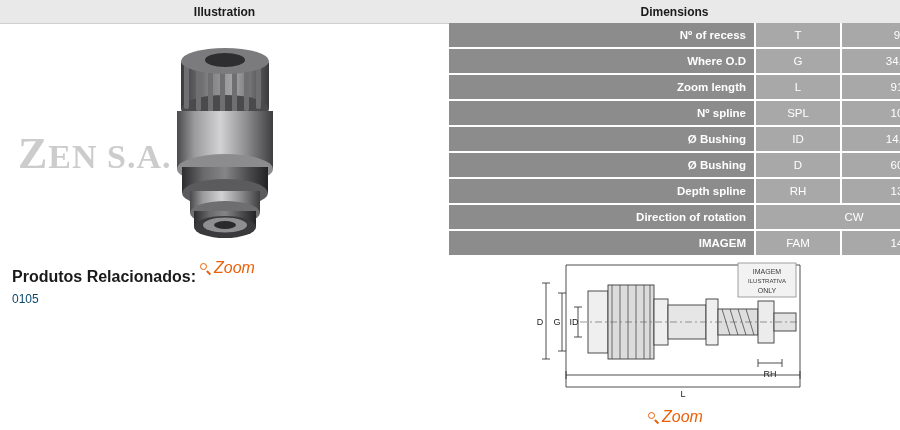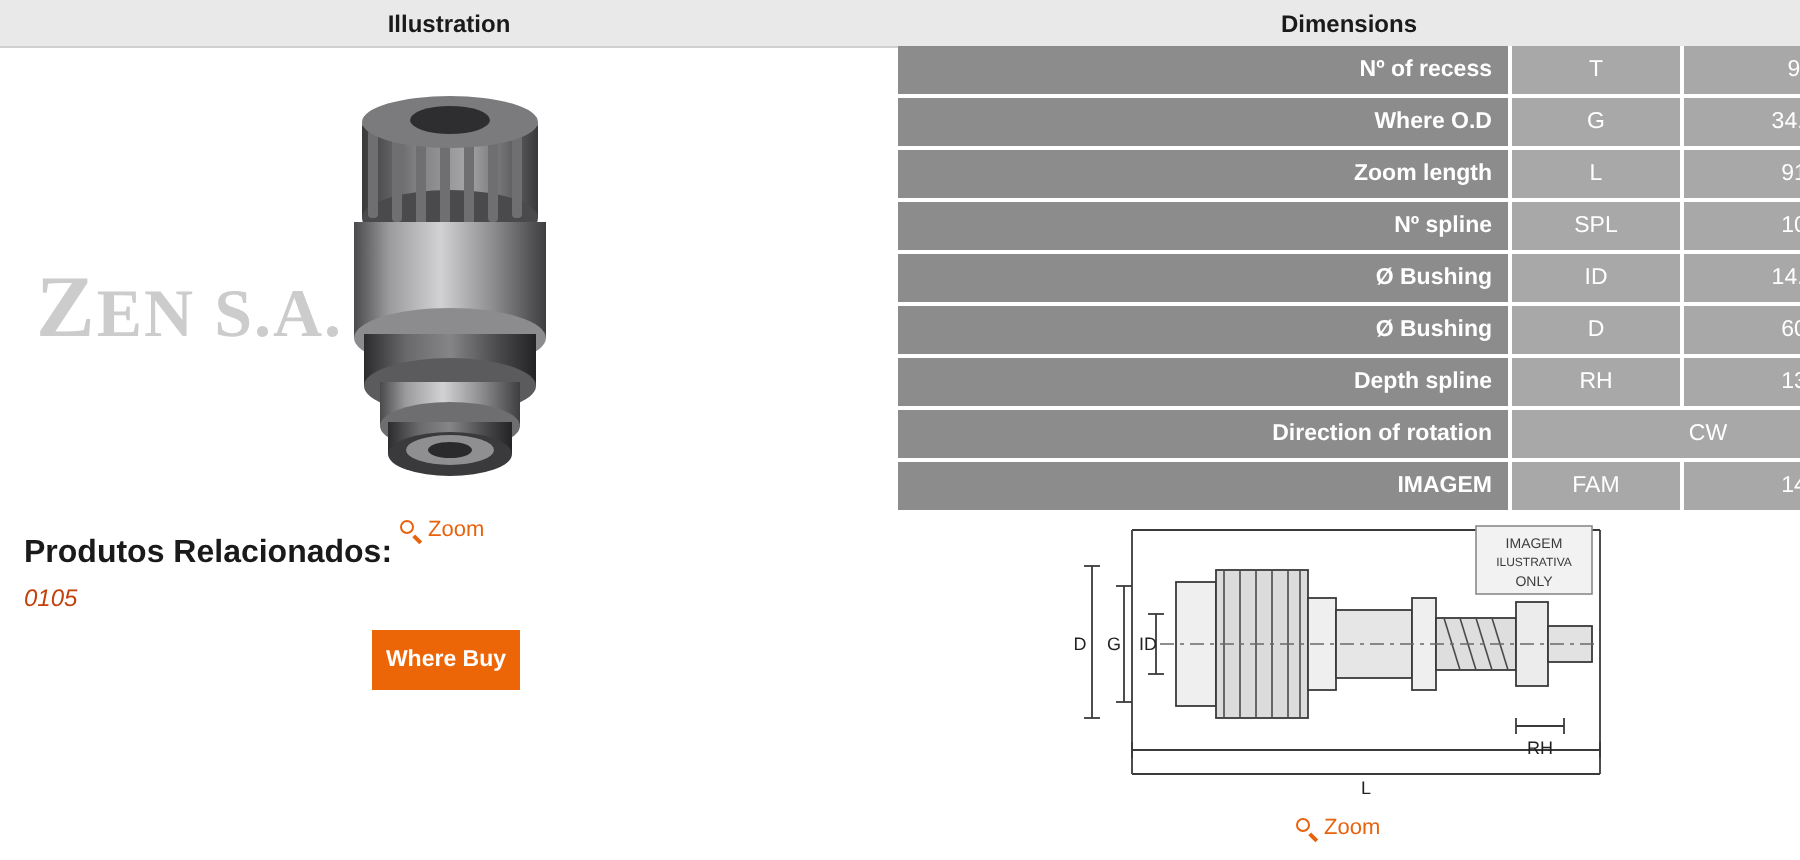--- a/index.html
+++ b/index.html
@@ -65,26 +65,27 @@
     letter-spacing: 1px;
     color: rgba(120,120,120,0.38);
     user-select: none;
     pointer-events: none;
   }
   .watermark .zbig { font-size: 44px; }
 
   .zoom-link {
     position: absolute;
     color: #e8620c;
-    font-size: 11px;
+    font-size: 16px;
     text-decoration: none;
     display: flex;
     align-items: center;
     gap: 3px;
     cursor: pointer;
+    font-style: italic;
   }
   .zoom-link .mag {
     display: inline-block;
     width: 11px;
     height: 11px;
     position: relative;
   }
   .zoom-link .mag::before {
     content: "";
     position: absolute;
@@ -111,24 +112,23 @@
     top: 245px;
     font-weight: bold;
     font-size: 16px;
     color: #1a1a1a;
   }
   .related-code {
     position: absolute;
     left: 12px;
     top: 269px;
     font-size: 12px;
-    color: #c2410c;
+    color: #0c4a6e;
     text-decoration: none;
     cursor: pointer;
-    font-style: italic;
   }
 
   .where-buy {
     position: absolute;
     left: 186px;
     top: 292px;
     width: 74px;
     height: 30px;
     background: #ec6608;
     color: #ffffff;
@@ -269,21 +269,20 @@
     </div>
 
     <a class="zoom-link zoom-left">
       <span class="mag"></span>
       <span>Zoom</span>
     </a>
 
     <div class="related-title">Produtos Relacionados:</div>
     <a class="related-code">0105</a>
 
-    <button class="where-buy">Where Buy</button>
   </div>
 
   <table class="dim-table">
     <tbody>
       <tr>
         <td class="c-label">Nº of recess</td>
         <td class="c-code">T</td>
         <td class="c-val">9</td>
       </tr>
       <tr>

